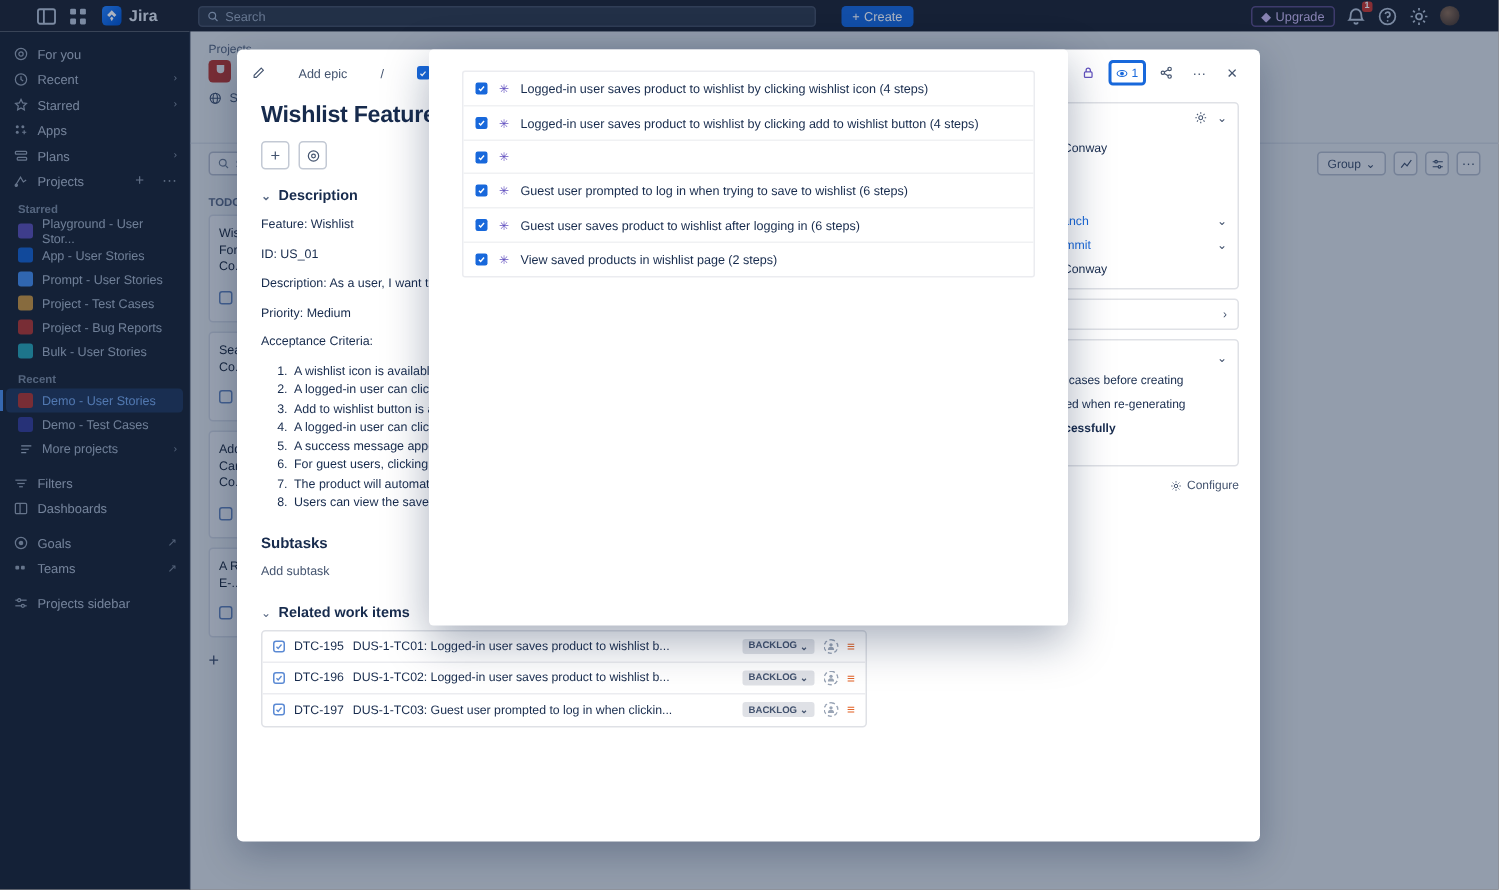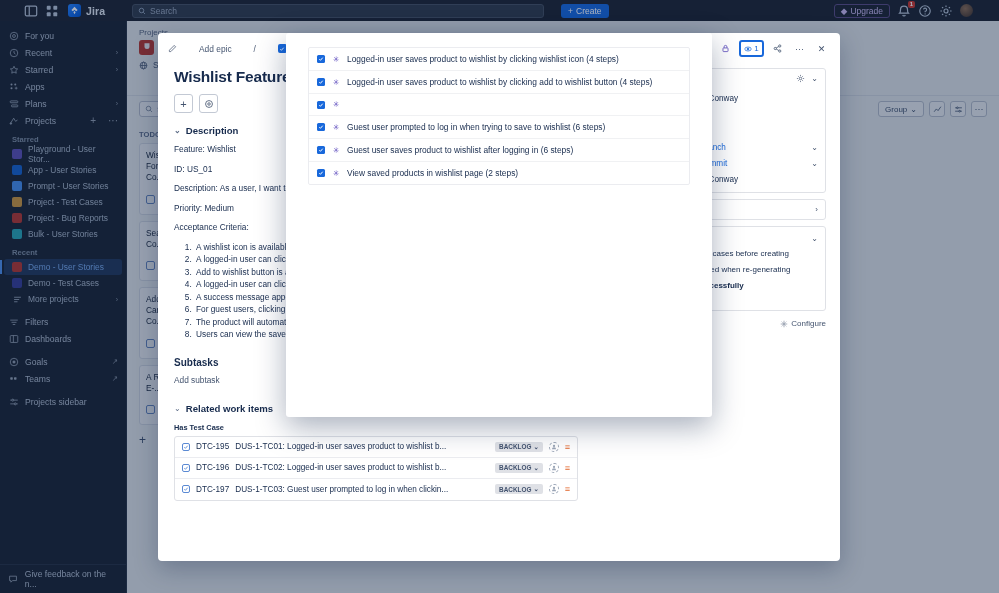--- a/index.html
+++ b/index.html
@@ -410,30 +410,20 @@
           <svg width="10" height="10" viewBox="0 0 16 16" stroke="currentColor" stroke-width="1.3" fill="none">
             <line x1="2" y1="5" x2="14" y2="5"></line>
             <circle cx="6" cy="5" r="1.6" fill="#1d2430"></circle>
             <line x1="2" y1="11" x2="14" y2="11"></line>
             <circle cx="10" cy="11" r="1.6" fill="#1d2430"></circle>
           </svg>
         </span>
       <span>Projects sidebar</span>
     </div>
 
-    <div class="sb-bottom">
-      <div class="sb-row">
-        <span class="ic">
-            <svg width="10" height="10" viewBox="0 0 16 16" fill="none" stroke="currentColor" stroke-width="1.3">
-              <path d="M2.5 3.5h11v7h-6l-3 2.5v-2.5h-2z"></path>
-            </svg>
-          </span>
-        <span>Give feedback on the n...</span>
-      </div>
-    </div>
   </div>
 
   <div class="main">
     <div class="breadcrumb">Projects</div>
     <div class="proj-title">
       <span class="proj-sq">
         <svg width="10" height="10" viewBox="0 0 16 16" fill="#fff">
             <path d="M4 2h8v5a4 4 0 0 1-8 0z"></path>
           </svg>
       </span>
@@ -592,21 +582,20 @@
         </div>
 
         <div class="subtasks-h">Subtasks</div>
         <div class="add-sub">Add subtask</div>
 
         <div class="rwi-head">
           <span class="cv" style="font-size:8px;color:#5a6a85">⌄</span>
           <span class="t">Related work items</span>
           <span class="pl">+</span>
         </div>
-        <div class="rwi-sub">Has Test Case</div>
         <div class="rwi-list">
           <div class="rwi-row">
             <span class="rwi-ck">
                 <svg viewBox="0 0 16 16" fill="none" stroke="currentColor" stroke-width="2.4">
                   <path d="M3.5 8.5l3 3 6-7"></path>
                 </svg>
               </span>
             <span class="rwi-key">DTC-195</span>
             <span class="rwi-sum">DUS-1-TC01: Logged-in user saves product to wishlist b...</span>
             <span class="rwi-status">

